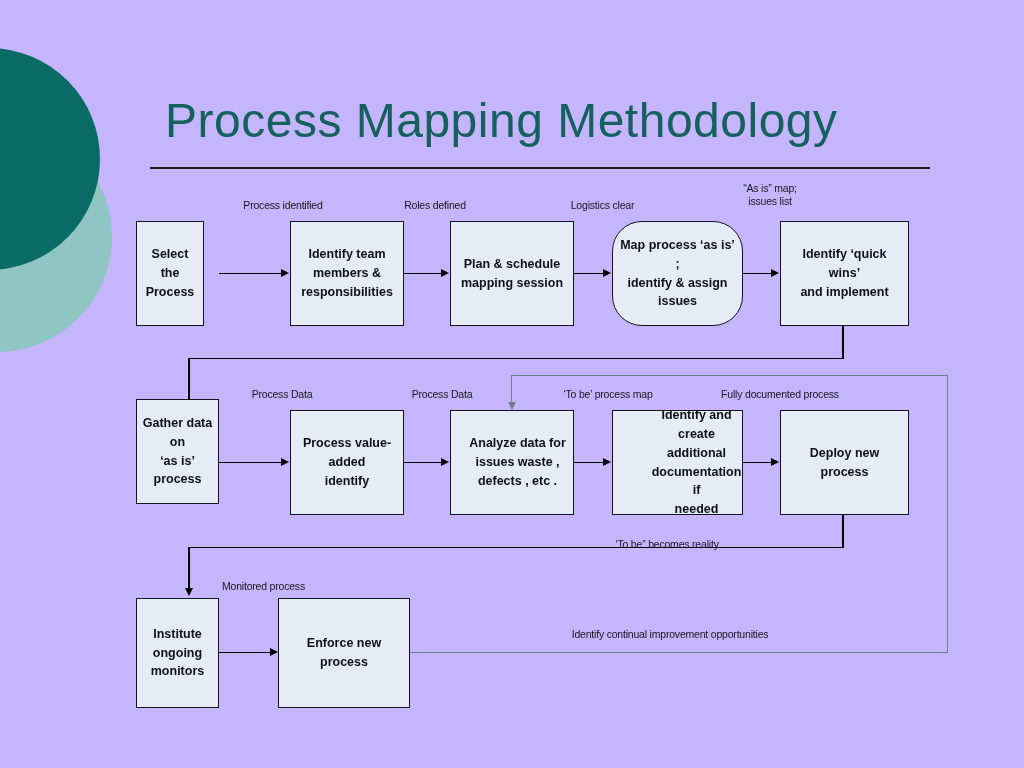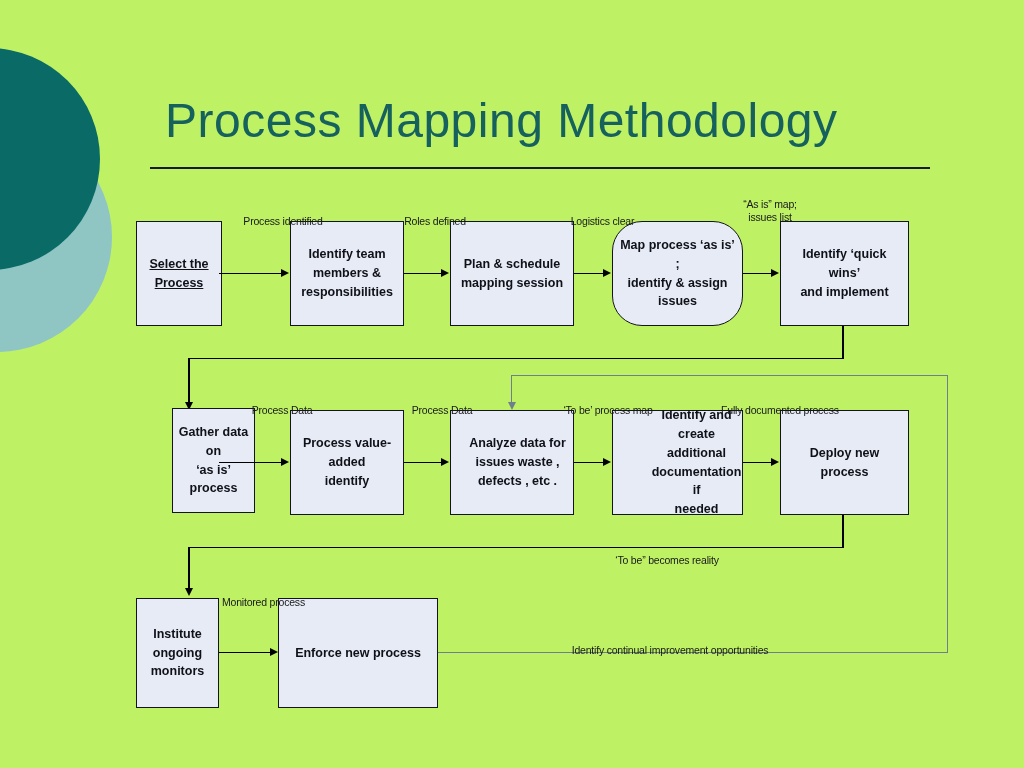--- a/index.html
+++ b/index.html
@@ -8,21 +8,21 @@
     padding: 0;
     background: #ffffff;
   }
   body {
     font-family: "Liberation Sans", sans-serif;
   }
   #slide {
     position: relative;
     width: 1024px;
     height: 768px;
-    background: #bef264;
+    background: #c4b5fd;
     overflow: hidden;
   }
   
   .deco-circle {
     position: absolute;
     border-radius: 50%;
     pointer-events: none;
   }
   #deco-light {
     width: 230px;
@@ -80,21 +80,20 @@
   .edge-label {
     position: absolute;
     font-size: 10.5px;
     font-weight: normal;
     color: #18181c;
     white-space: pre;
     line-height: 1.25;
     text-align: center;
     font-family: "Liberation Sans", sans-serif;
     letter-spacing: -0.2px;
-    margin-top: 16px;
   }
   
   .ln {
     position: absolute;
     background: #000000;
   }
   .ln.gray { background: #6f7f8c; }
   .arrow-r {
     position: absolute;
     width: 0; height: 0;
@@ -115,21 +114,21 @@
 <body>
 
 <div id="slide">
 
   <div class="deco-circle" id="deco-light"></div>
   <div class="deco-circle" id="deco-dark"></div>
 
   <div id="page-title">Process Mapping Methodology</div>
   <div id="title-rule"></div>
 
-  <div class="node" style="left:136px; top:221px; width:86px; height:105px;text-decoration:underline;">
+  <div class="node" style="left:136px; top:221px; width:68px; height:105px;">
     <div>
       <span>Select the</span>
       <span>Process</span>
     </div>
   </div>
 
   <div class="node" style="left:290px; top:221px; width:114px; height:105px;">
     <div>
       <span>Identify team</span>
       <span>members &amp;</span>
@@ -181,21 +180,21 @@
   <div class="ln" style="left:188px; top:357.5px; width:656px; height:1.6px;"></div>
   <div class="ln" style="left:188px; top:357.5px; width:1.6px; height:48px;"></div>
   <div class="arrow-d" style="left:185px; top:402px;"></div>
 
   <div class="ln gray" style="left:511px; top:374.5px; width:437px; height:1.2px;"></div>
   <div class="ln gray" style="left:511px; top:374.5px; width:1.2px; height:31px;"></div>
   <div class="arrow-d gray" style="left:507.5px; top:402px;"></div>
   <div class="ln gray" style="left:946.8px; top:374.5px; width:1.2px; height:278px;"></div>
   <div class="ln gray" style="left:410px; top:651.5px; width:538px; height:1.2px;"></div>
 
-  <div class="node" style="left:136px; top:408px; width:83px; height:105px;margin-left:36px;">
+  <div class="node" style="left:136px; top:399px; width:83px; height:105px;">
     <div>
       <span>Gather data on</span>
       <span>‘as is’ process</span>
     </div>
   </div>
 
   <div class="node" style="left:290px; top:410px; width:114px; height:105px;">
     <div>
       <span>Process value-added</span>
       <span>identify</span>
@@ -249,21 +248,21 @@
 
   <div class="edge-label" style="left:592px; top:538px; width:150px;">‘To be” becomes reality</div>
 
   <div class="node" style="left:136px; top:598px; width:83px; height:110px;">
     <div>
       <span>Institute ongoing</span>
       <span>monitors</span>
     </div>
   </div>
 
-  <div class="node" style="left:278px; top:598px; width:160px; height:110px;">
+  <div class="node" style="left:278px; top:598px; width:132px; height:110px;">
     <div>
       <span>Enforce new process</span>
     </div>
   </div>
 
   <div class="ln" style="left:219px; top:651.5px; width:52px; height:1.6px;"></div>
   <div class="arrow-r" style="left:270px; top:648px;"></div>
 
   <div class="edge-label" style="left:222px; top:580px; width:120px; text-align:left;">Monitored process</div>
 

